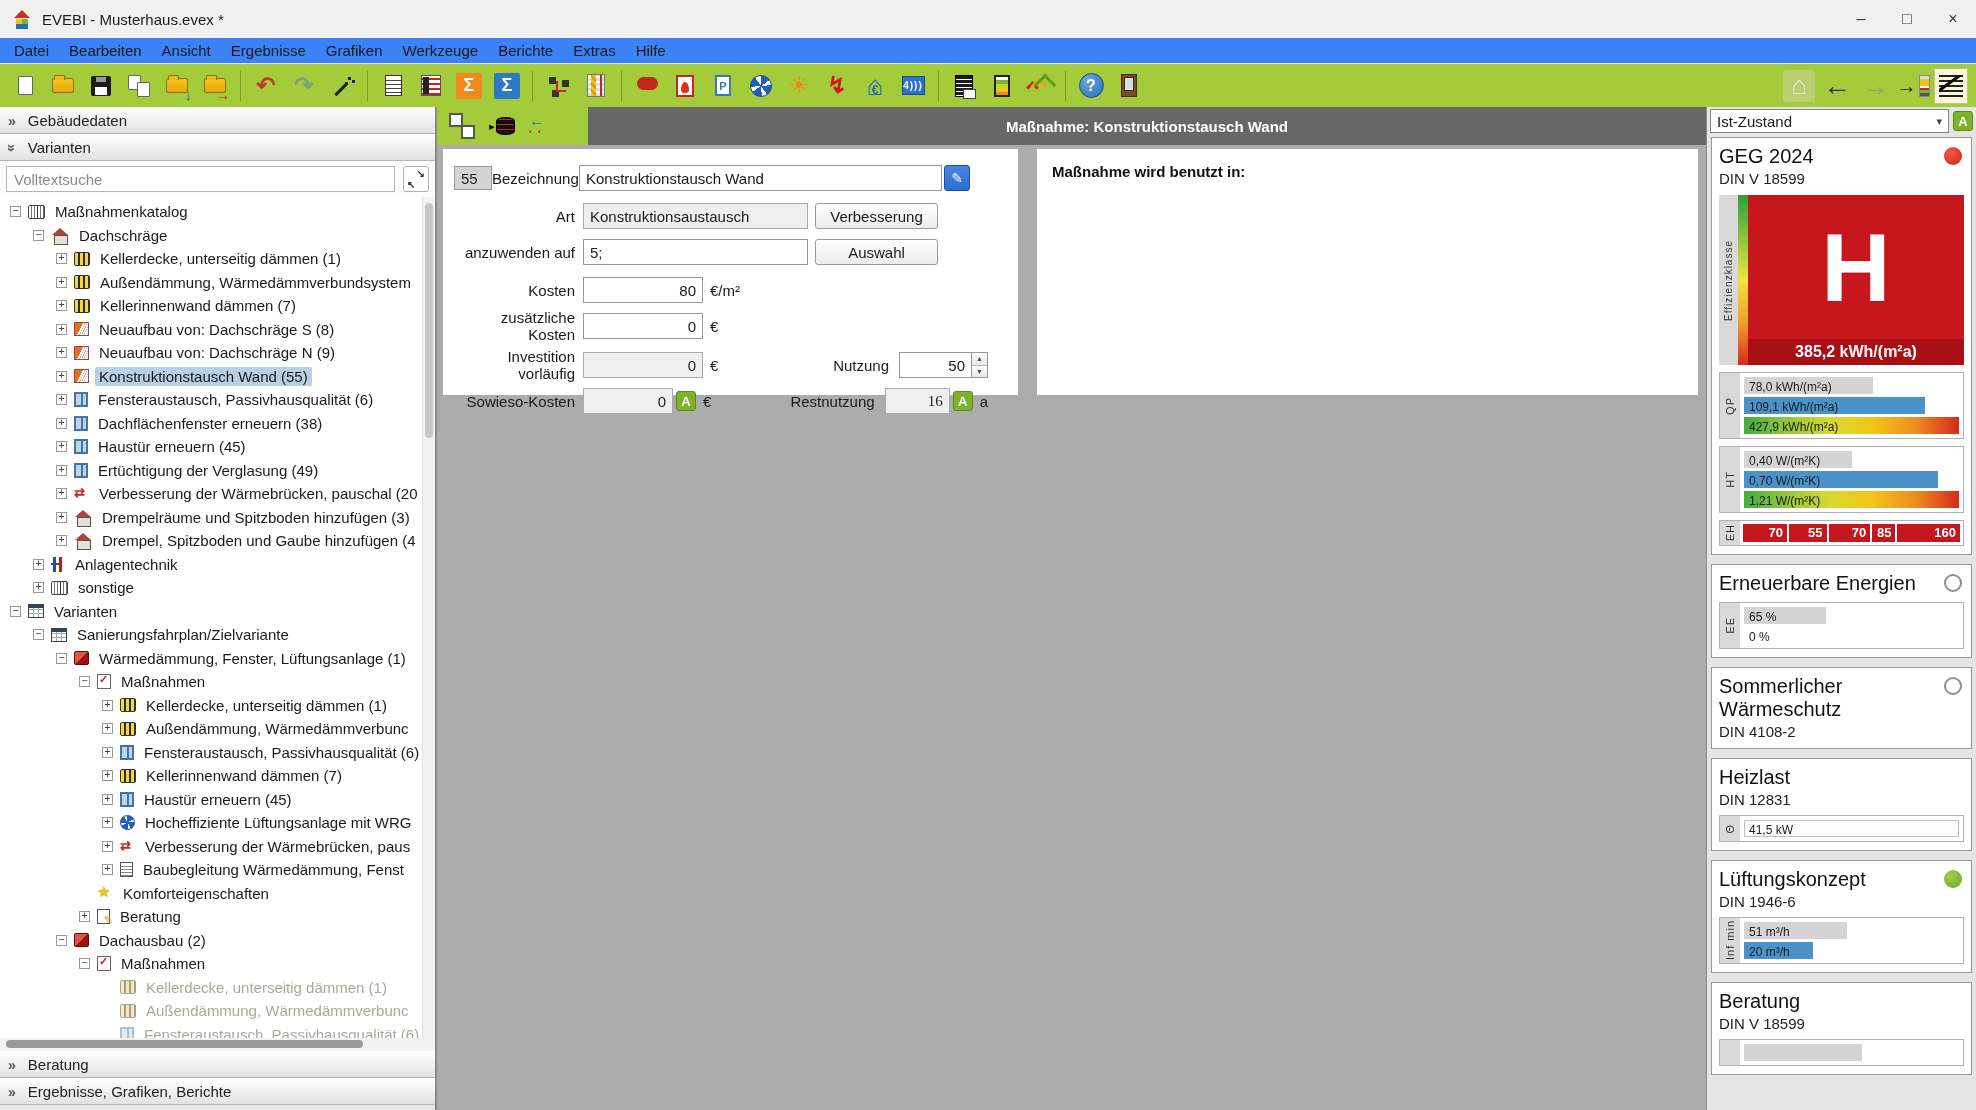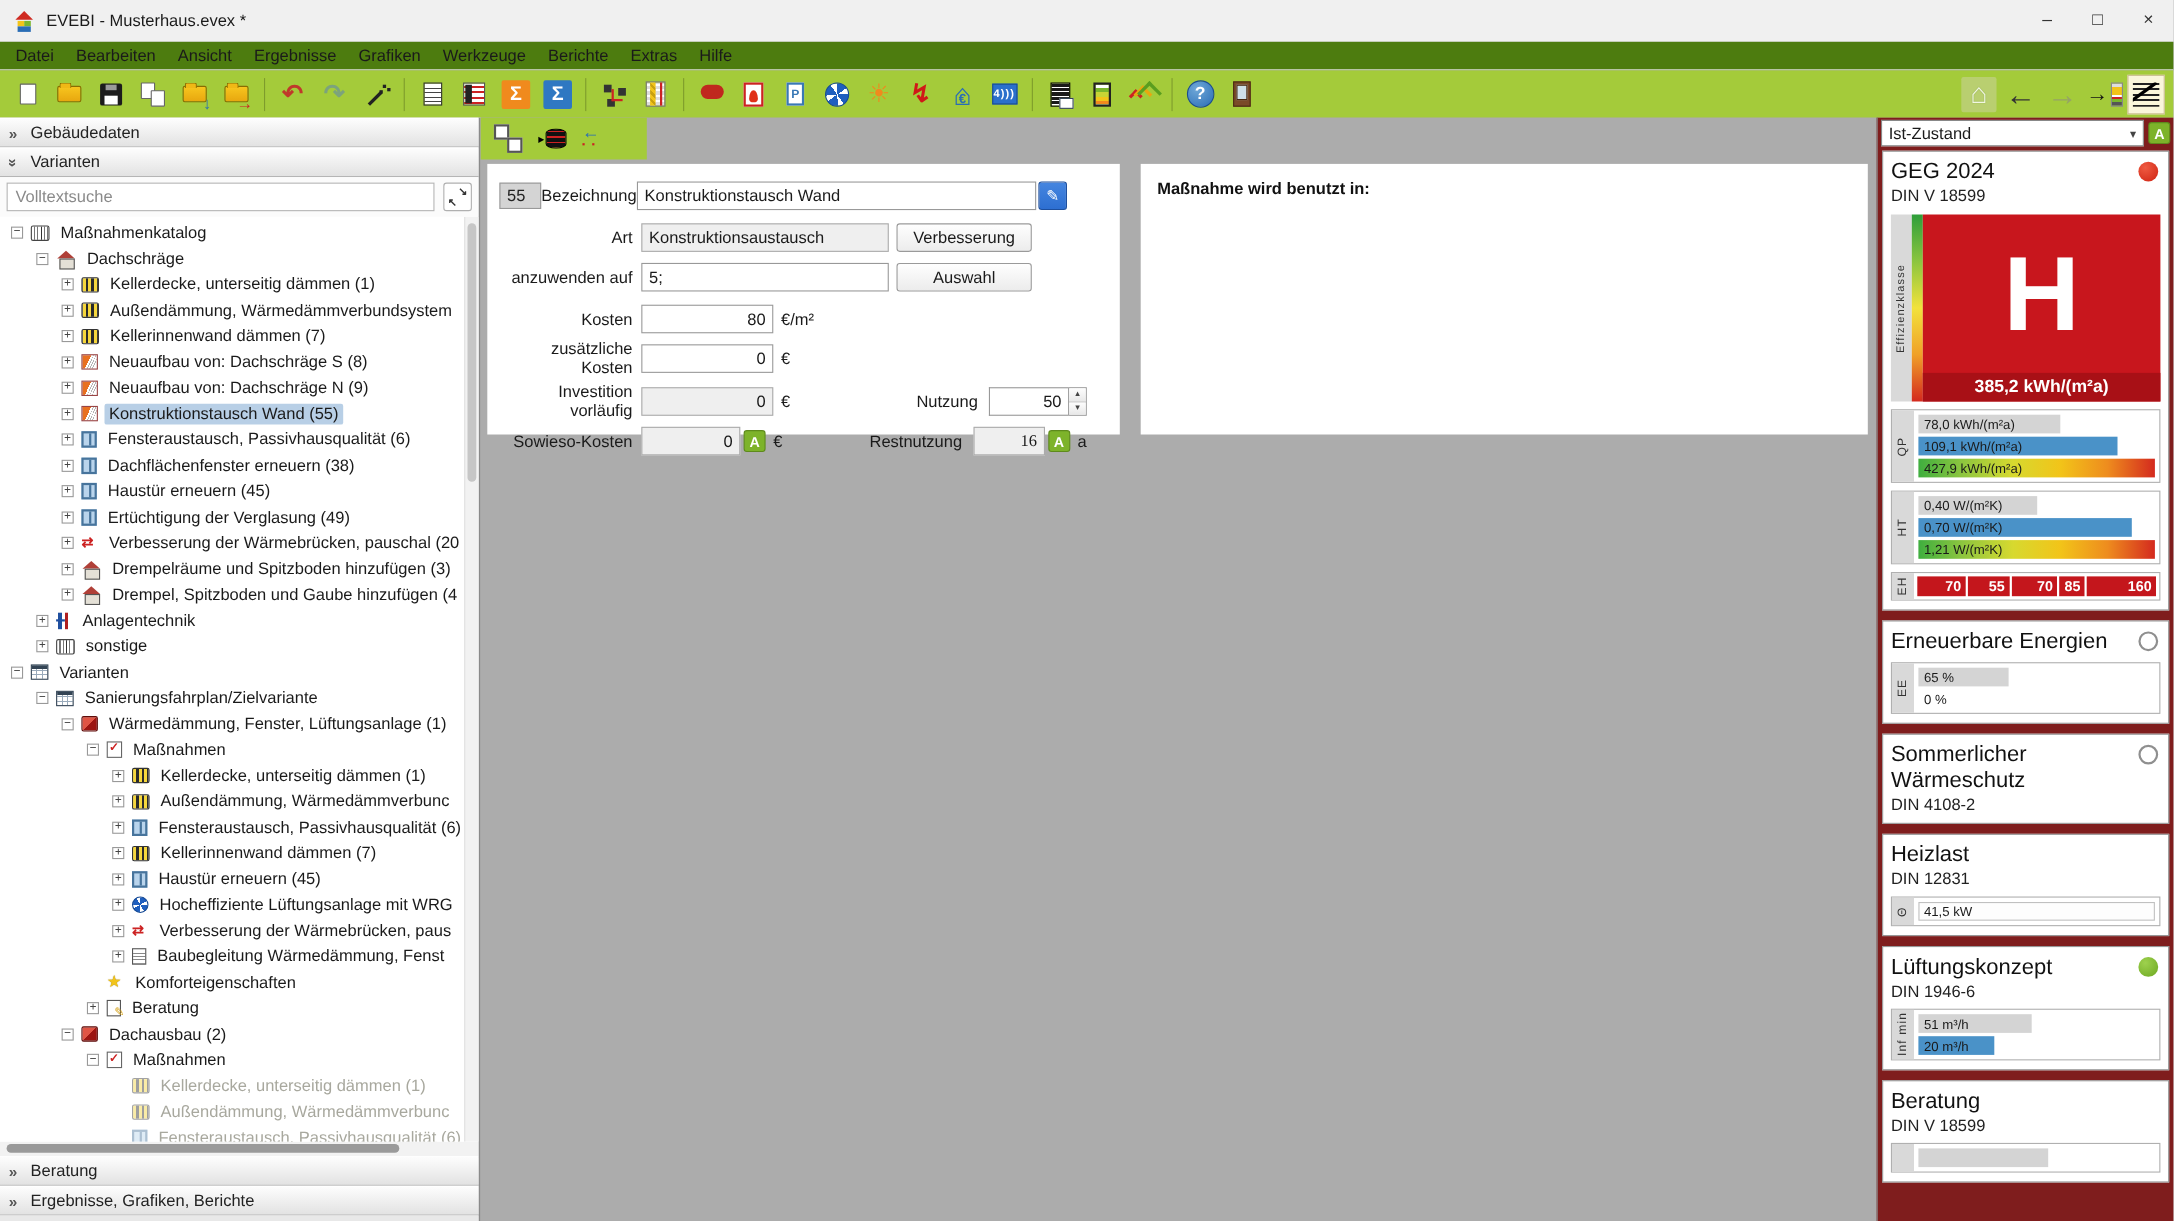--- a/index.html
+++ b/index.html
@@ -11,21 +11,21 @@
   .applogo { width:20px; height:19px; position:relative; margin-right:10px; flex:none; }
   .applogo .roof { position:absolute; top:0; left:2px; width:0; height:0; border-left:8px solid transparent; border-right:8px solid transparent; border-bottom:8px solid #cf2a21; }
   .applogo .b1 { position:absolute; left:4px; top:9px; width:6px; height:5px; background:#f2c419; }
   .applogo .b2 { position:absolute; left:10px; top:9px; width:6px; height:5px; background:#7ab62d; }
   .applogo .b3 { position:absolute; left:4px; top:14px; width:12px; height:5px; background:#2a6db5; }
   .title-text { font-size:15px; color:#1a1a1a; }
   .winbtns { margin-left:auto; display:flex; height:100%; }
   .winbtn { width:46px; height:100%; display:flex; align-items:center; justify-content:center; font-size:16px; color:#333; }
 
   
-  .menubar { height:26px; background:#4d7c0f; display:flex; align-items:center; padding-left:4px; flex:none; border-bottom:1px solid #e4e4e4; }
+  .menubar { height:26px; background:#3b82f6; display:flex; align-items:center; padding-left:4px; flex:none; border-bottom:1px solid #e4e4e4; }
   .menu-item { padding:0 10px; font-size:15px; color:#1a1a1a; height:100%; display:flex; align-items:center; }
 
   
   .toolbar { height:43px; background:#a4cb3a; display:flex; align-items:center; padding:0 6px; flex:none; }
   .tb-ic { width:34px; height:34px; margin:0 2px; display:flex; align-items:center; justify-content:center; position:relative; flex:none; }
   .tsep { width:1px; height:30px; background:#7e9c2c; margin:0 6px; flex:none; }
   .tb-spacer { flex:1; }
   .glyph { font-size:23px; line-height:1; }
 
   .pg { width:15px; height:19px; background:#fff; border:1px solid #666; border-radius:1px; }
@@ -173,21 +173,21 @@
   .rcluster { margin-left:auto; display:flex; align-items:center; }
   .rlabel { font-size:15px; color:#1a1a1a; padding-right:10px; }
   .spinner { display:flex; height:26px; }
   .spinner .fin { width:72px; border-right:none; }
   .spincol { width:17px; border:1px solid #999; display:flex; flex-direction:column; }
   .spincol div { flex:1; font-size:7px; line-height:11px; text-align:center; color:#444; background:linear-gradient(#fdfdfd,#e8e8e8); }
   .spincol div:first-child { border-bottom:1px solid #bbb; }
   .abtn { width:20px; height:20px; background:#7db32a; border:1px solid #5e8a1c; color:#fff; font-weight:bold; font-size:13px; border-radius:3px; display:flex; align-items:center; justify-content:center; margin-left:3px; flex:none; }
 
   
-  .rightpanel { width:270px; flex:none; background:#7f1d1d; border-left:1px solid #8a8a8a; display:flex; flex-direction:column; overflow:hidden; }
+  .rightpanel { width:270px; flex:none; background:#e5e5e5; border-left:1px solid #8a8a8a; display:flex; flex-direction:column; overflow:hidden; }
   .rp-top { height:28px; flex:none; display:flex; align-items:center; padding:2px 3px; gap:4px; }
   .rp-select { flex:1; height:24px; background:#fff; border:1px solid #888; display:flex; align-items:center; padding:0 6px; font-size:15px; color:#1a1a1a; }
   .rp-select .dd { margin-left:auto; font-size:11px; color:#444; }
   .rp-cards { flex:1; padding:2px 4px; overflow:hidden; }
   .rp-card { background:#fff; border:1px solid #979797; margin-bottom:9px; padding:7px 7px 8px 7px; position:relative; }
   .rp-title { font-size:20px; color:#111; line-height:1.15; max-width:200px; }
   .rp-sub { font-size:15px; color:#222; margin-top:2px; }
   .circ { position:absolute; right:9px; top:9px; width:18px; height:18px; border-radius:50%; }
   .circ.red { background:radial-gradient(circle at 35% 30%,#ef5b42,#cf2212); }
   .circ.green { background:radial-gradient(circle at 35% 30%,#9ed14e,#6ca821); }
@@ -595,20 +595,21 @@
             </span>
           <span class="mt-ic mdbwrap">
               <span class="play">▸</span>
               <span class="mdb"></span>
             </span>
           <span class="mt-ic mtr">
               <span class="t">←</span>
               <span class="b">▪ ▪</span>
             </span>
         </div>
+        <div class="main-header">Maßnahme: Konstruktionstausch Wand</div>
       </div>
 
       <div class="cards">
 
         <div class="card form-card">
           <div class="frow" style="margin-bottom:12px;">
             <span class="idbox">55</span>
             <span class="flabel short">Bezeichnung</span>
             <input class="fin wide" value="Konstruktionstausch Wand" style="">
             <button class="editbtn">✎</button>

